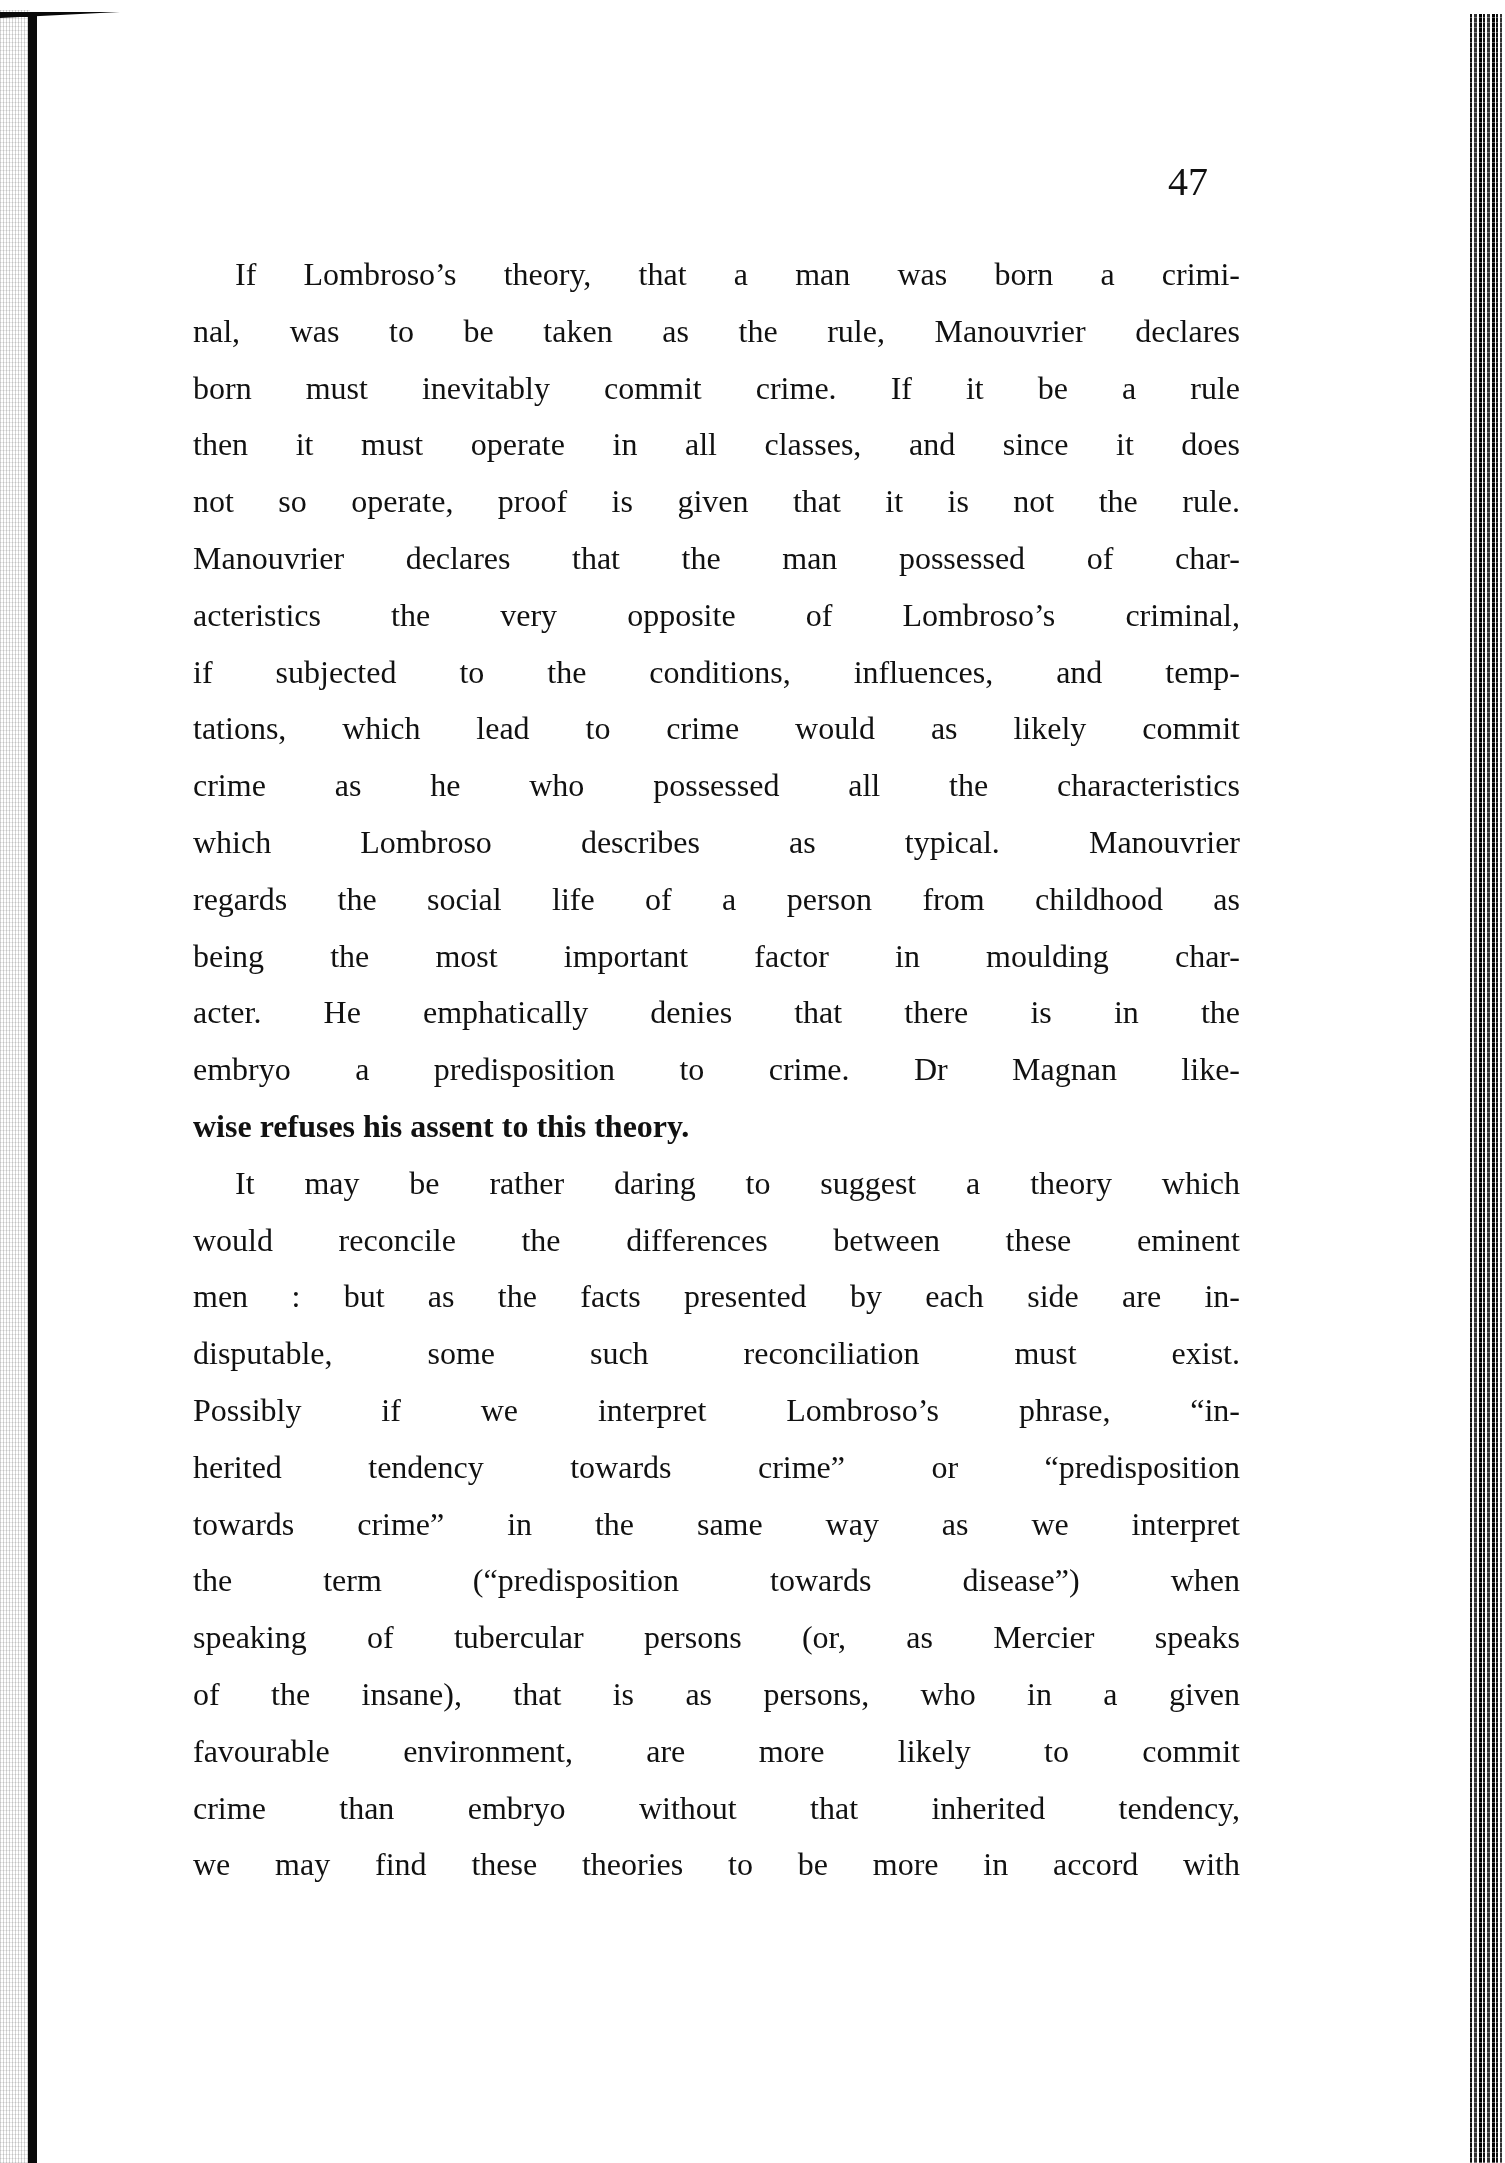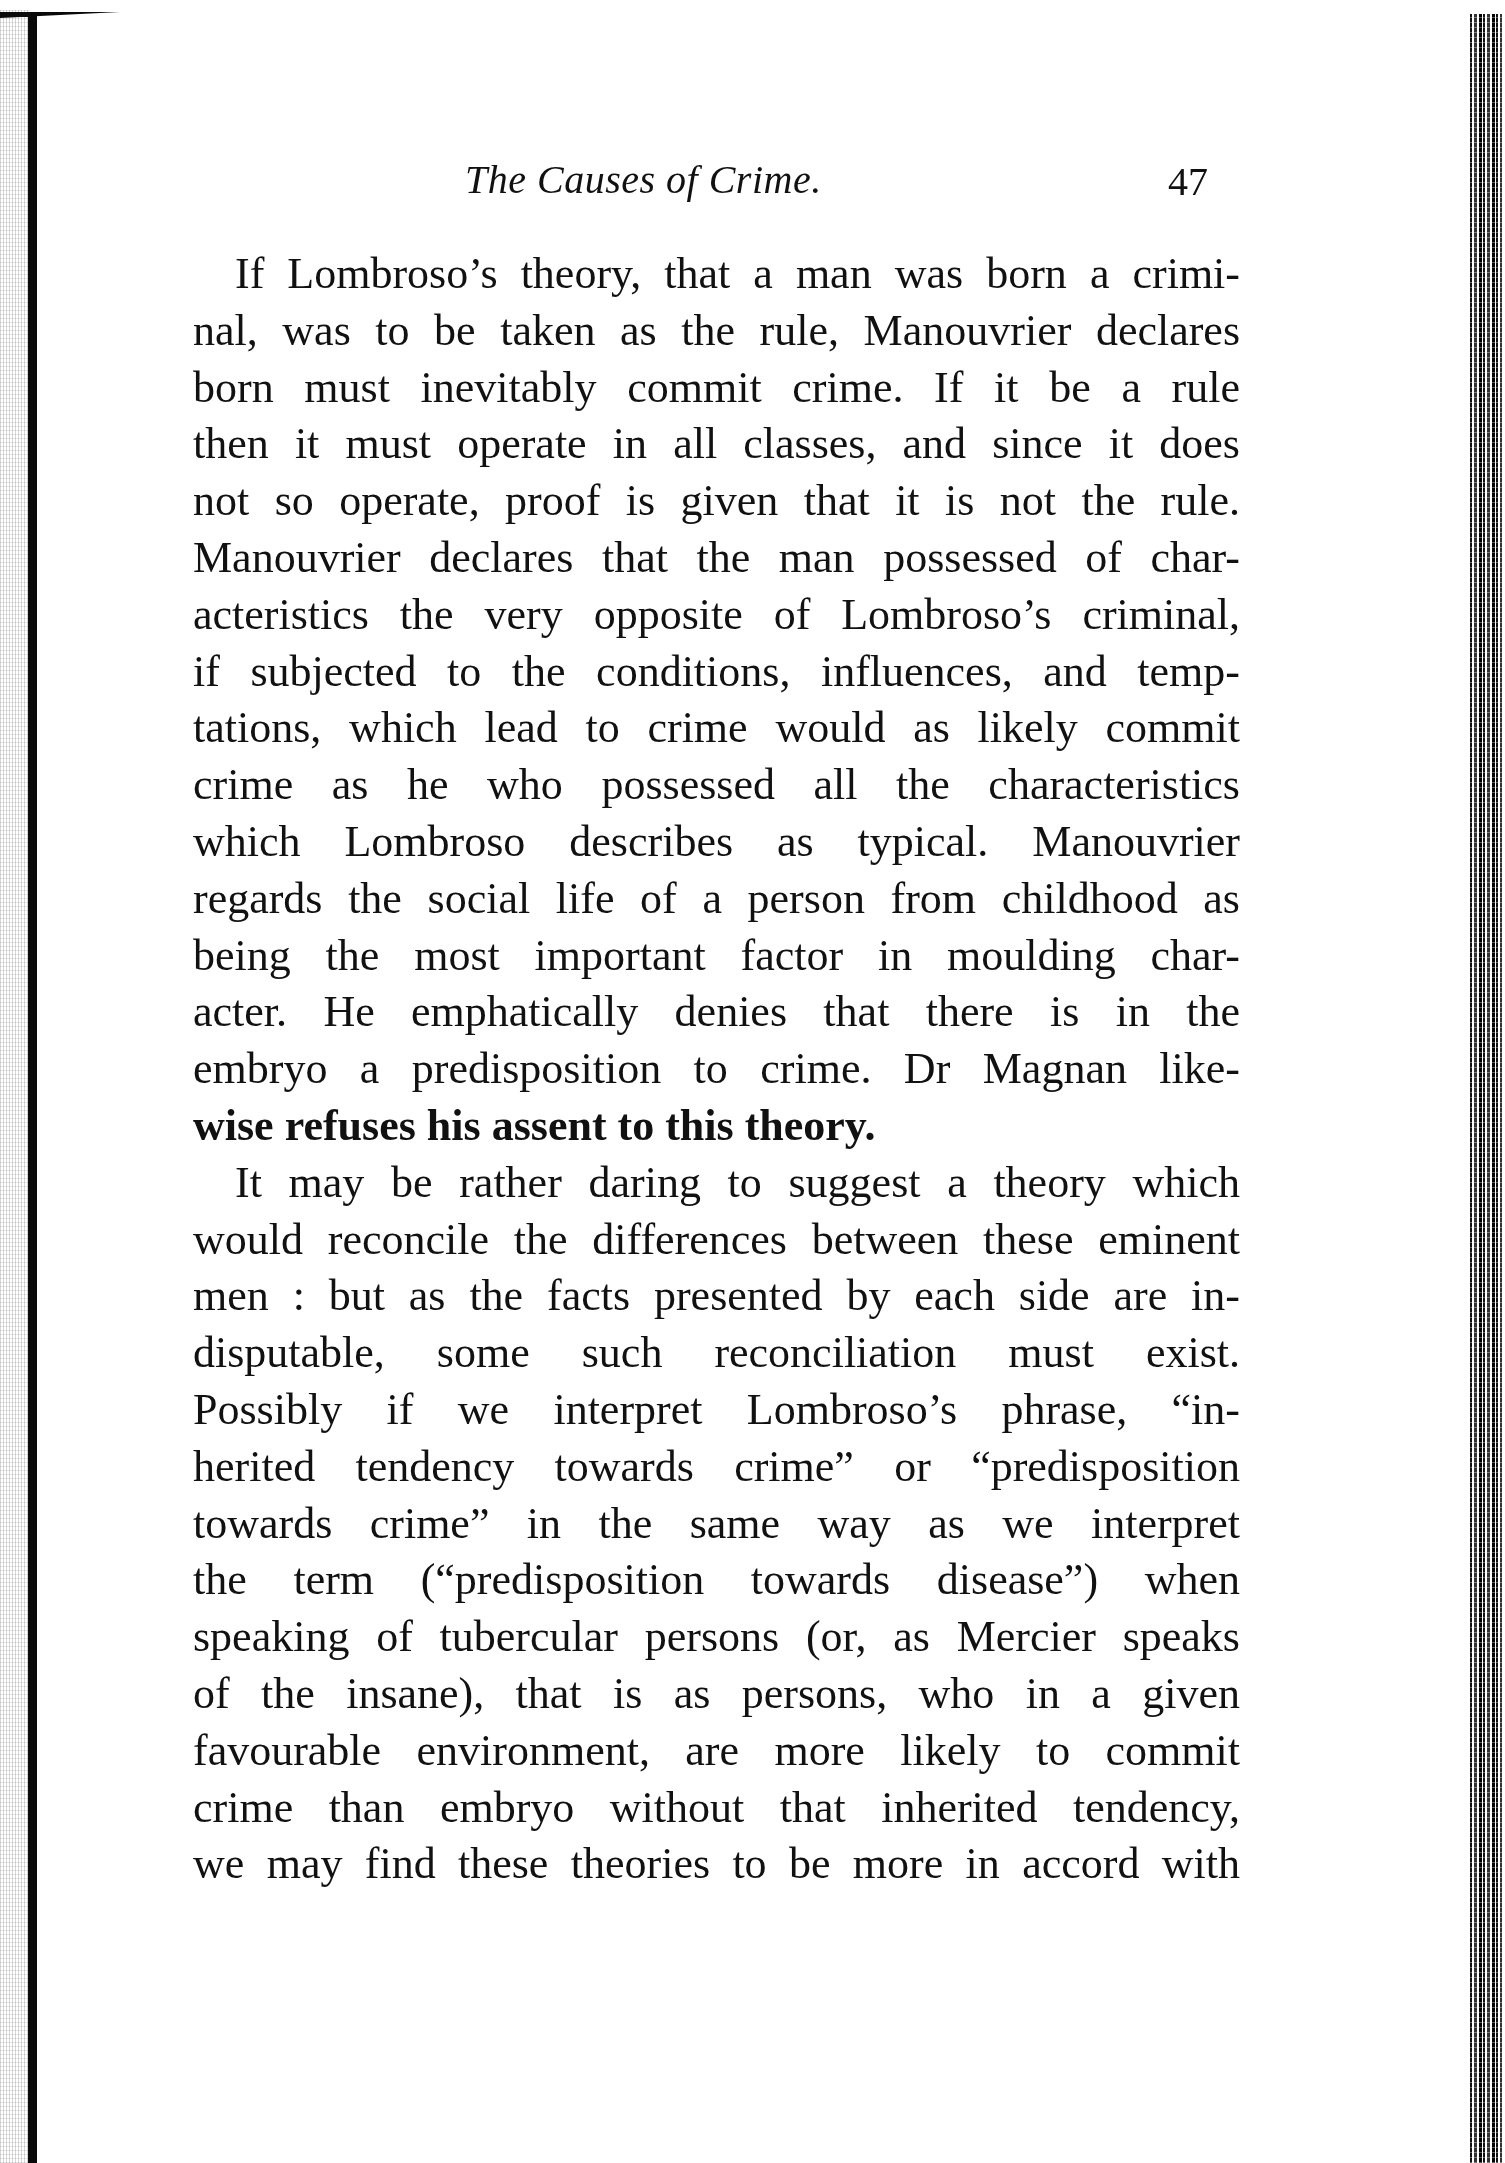--- a/index.html
+++ b/index.html
@@ -98,21 +98,21 @@
       font-size: 40px;
       line-height: 60px;
       text-align: center;
     }
 
     .text-column {
       position: absolute;
       left: 193px;
       top: 246px;
       width: 1047px;
-      font-size: 44px;
+      font-size: 32px;
       line-height: 56.8px;
     }
     .text-line {
       display: block;
       white-space: nowrap;
       text-align: justify;
       text-align-last: justify;
       height: 56.8px;
       overflow: visible;
     }
@@ -127,21 +127,20 @@
 </head>
 <body>
 
 <div class="binding-stipple"></div>
 <div class="binding-flare-left"></div>
 <div class="binding-flare"></div>
 <div class="binding-bar"></div>
 <div class="edge-right"></div>
 
 <div class="running-head">
-  <span class="running-title">The Causes of Crime.</span>
   <span class="page-number">47</span>
 </div>
 
 <div class="text-column">
   <div>
     <span class="text-line indent">If Lombroso’s theory, that a man was born a crimi-</span>
     <span class="text-line">nal, was to be taken as the rule, Manouvrier declares</span>
     <span class="text-line">born must inevitably commit crime.  If it be a rule</span>
     <span class="text-line">then it must operate in all classes, and since it does</span>
     <span class="text-line">not so operate, proof is given that it is not the rule.</span>

